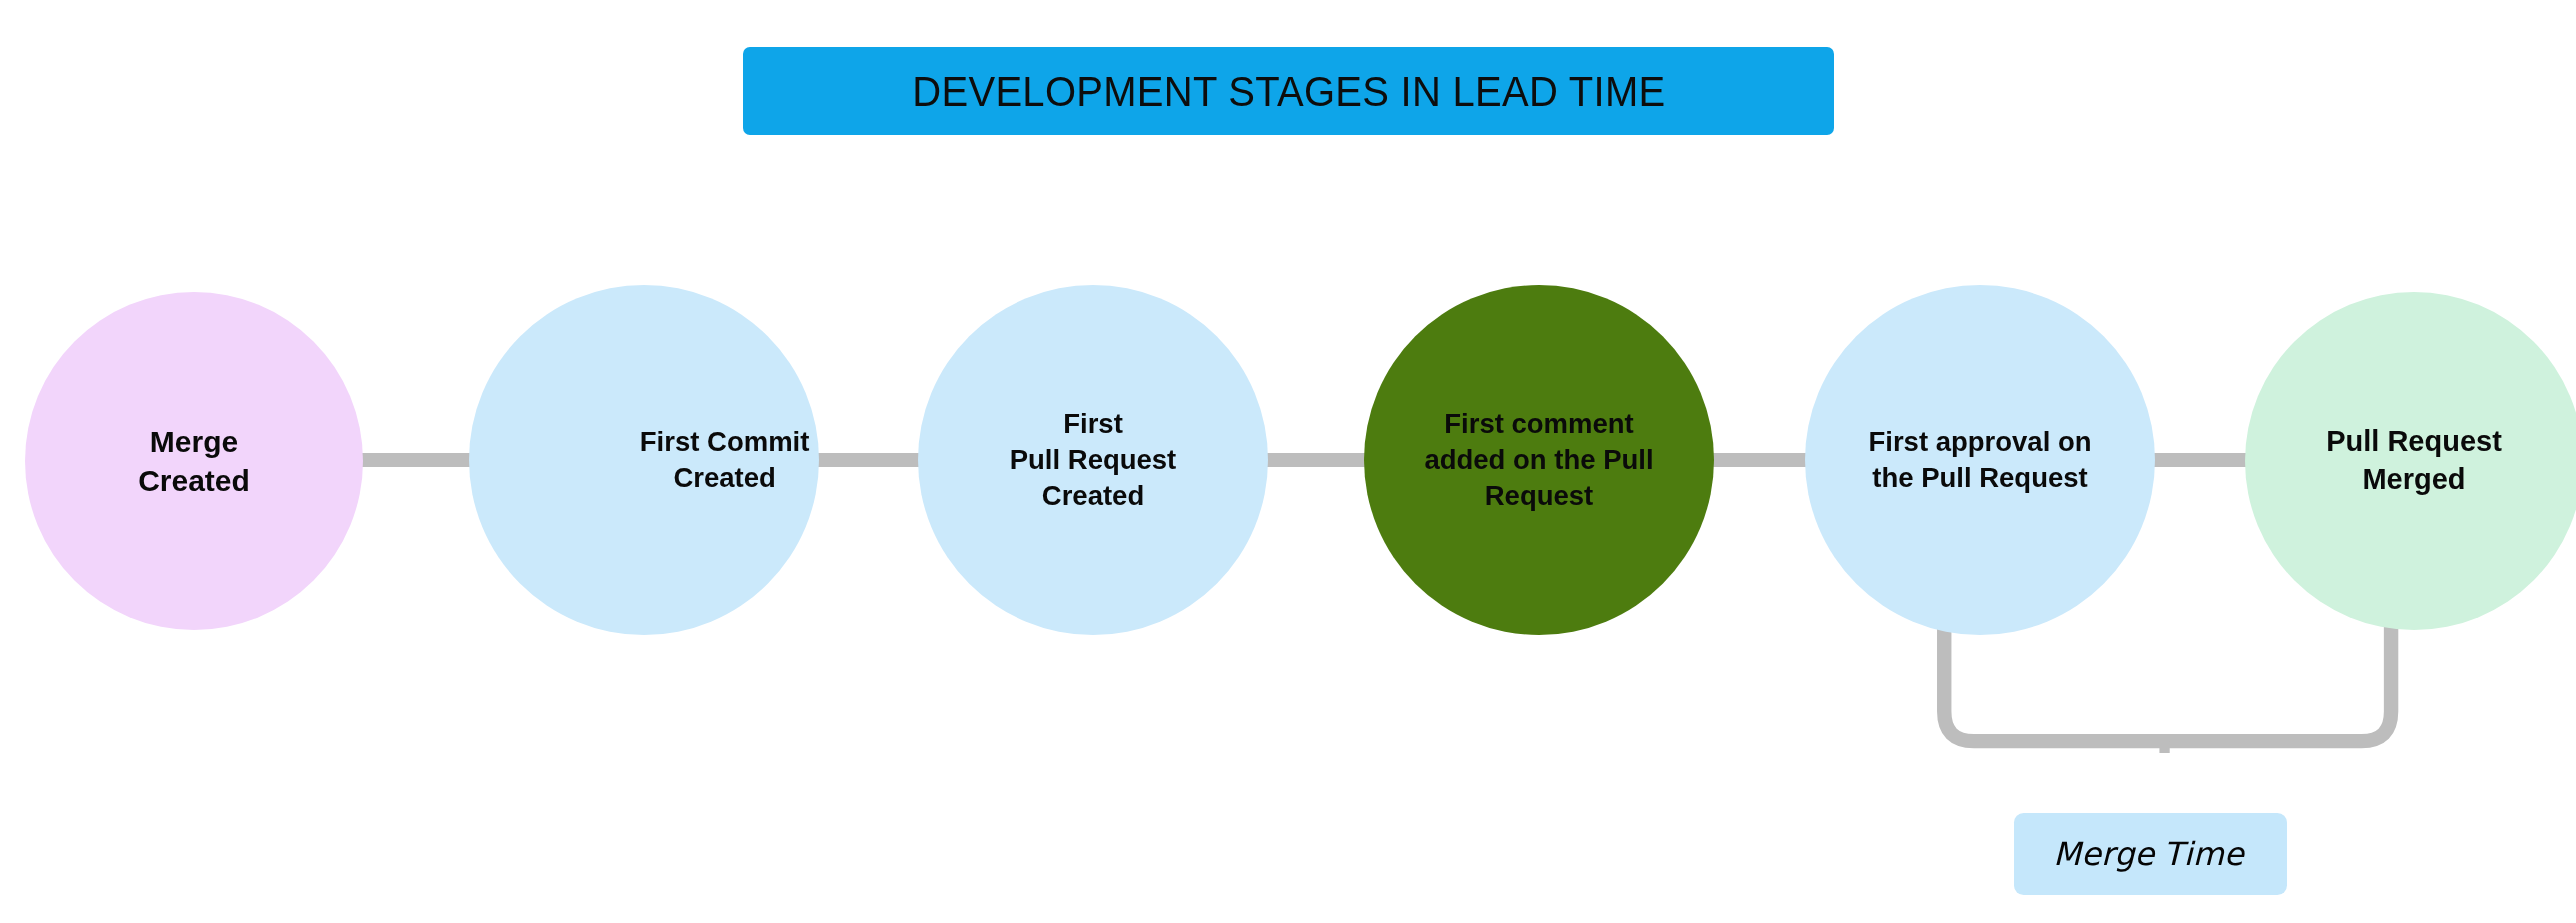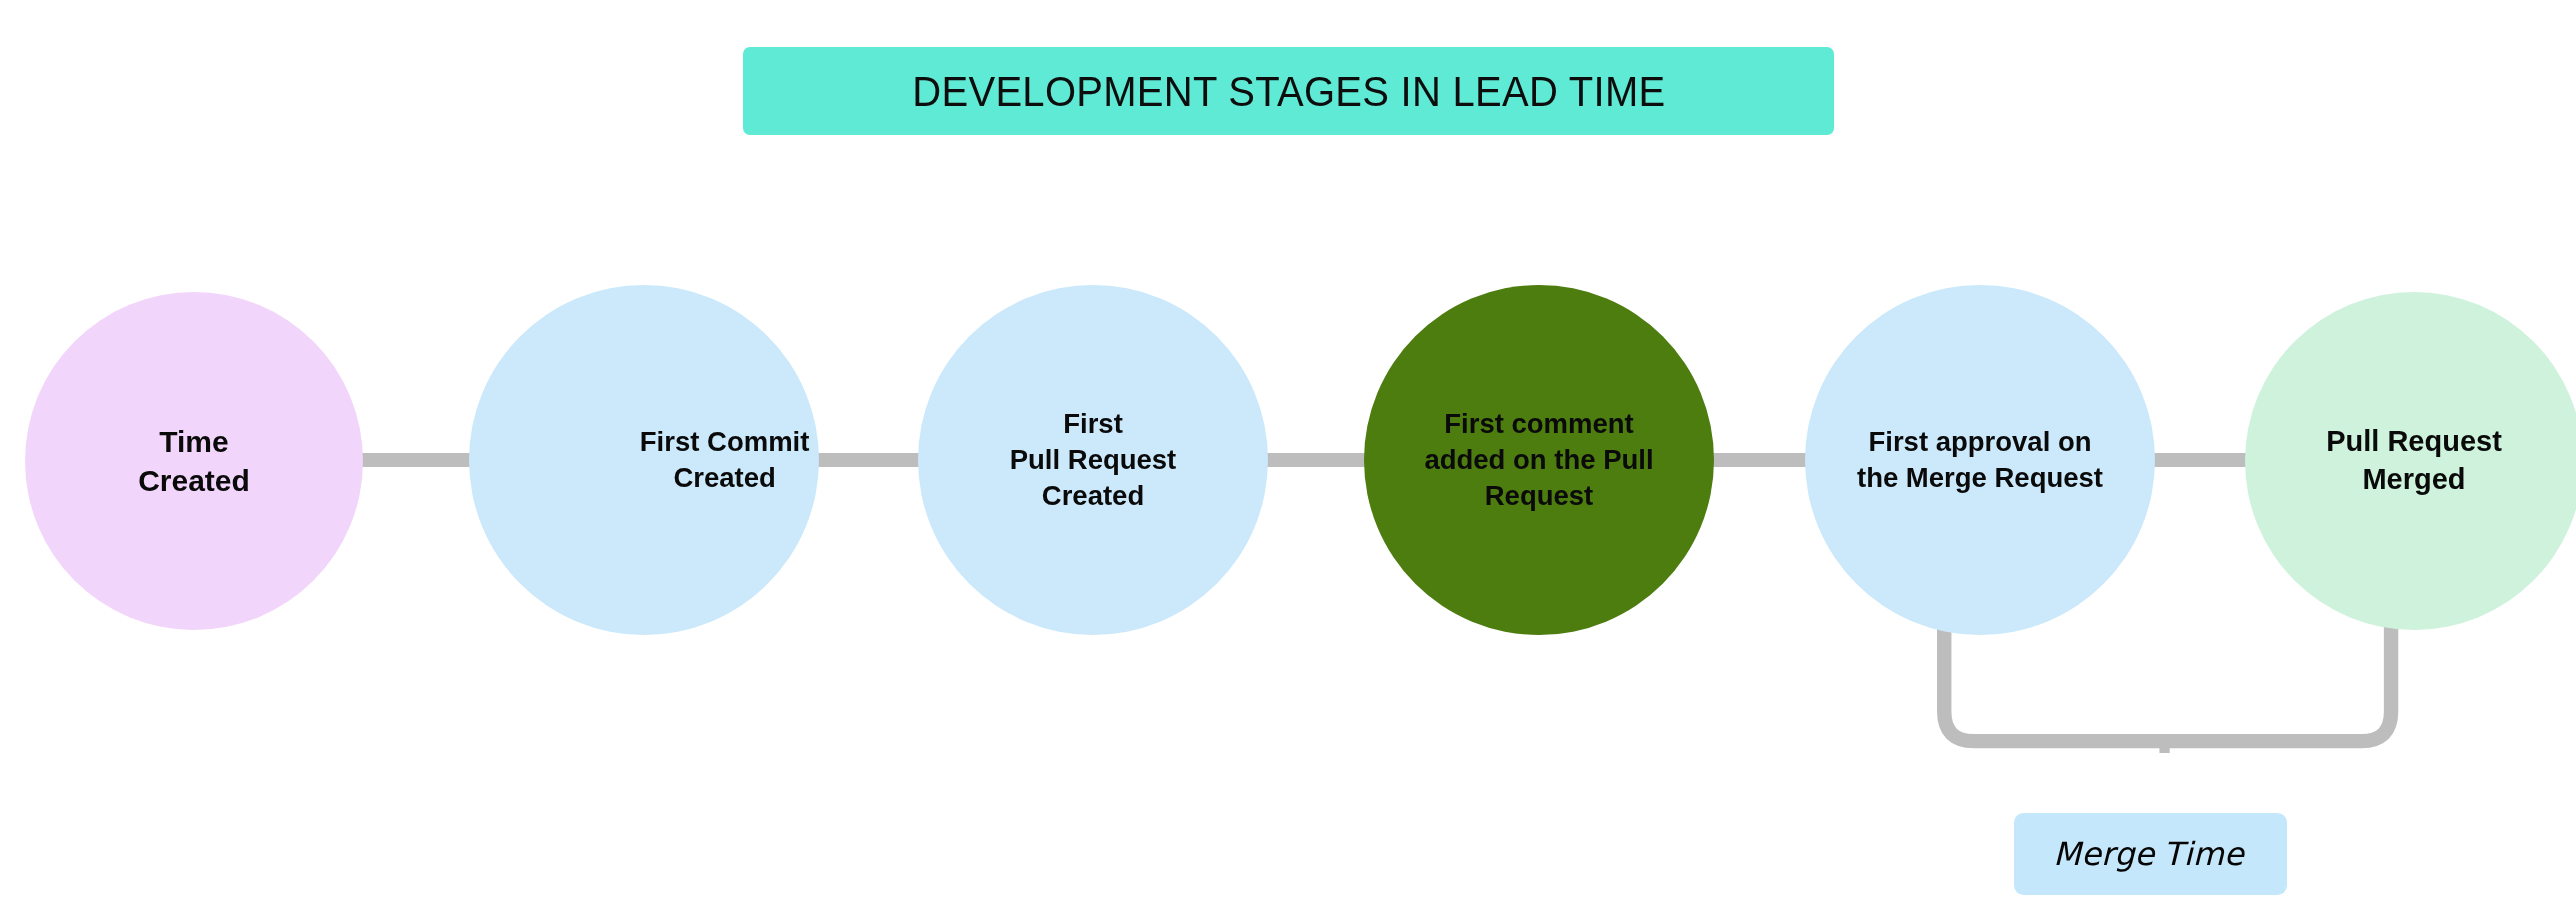--- a/index.html
+++ b/index.html
@@ -18,21 +18,21 @@
     overflow: hidden;
   }
 
   
   #title-banner {
     position: absolute;
     left: 743px;
     top: 47px;
     width: 1091px;
     height: 88px;
-    background: #5eead4;
+    background: #0ea5e9;
     border-radius: 6.9px;
     display: flex;
     align-items: center;
     justify-content: center;
     box-sizing: border-box;
   }
   #title-text {
     font-family: "Liberation Sans Narrow", "Liberation Sans", sans-serif;
     font-size: 43px;
     font-weight: 400;
@@ -121,21 +121,21 @@
   <div class="stage-link" style="left:2135px; top:453px; width:121px;"></div>
 
   <div id="merge-bracket">
     <svg viewBox="0 0 676 215" xmlns="http://www.w3.org/2000/svg" aria-hidden="true">
       <path d="M 12 10 L 12 155 Q 12 198 55 198 L 620 198 Q 663 198 663 155 L 663 10" fill="none" stroke="#bdbdbd" stroke-width="21" stroke-linecap="butt"></path>
       <path d="M 333 198 L 333 313" fill="none" stroke="#bdbdbd" stroke-width="15" stroke-linecap="butt"></path>
     </svg>
   </div>
 
   <div class="stage-node" style="left:25px; top:292px; width:338px; height:338px; background:#f2d5fb;">
-    <span class="stage-label" style="font-size:30px;">Time
+    <span class="stage-label" style="font-size:30px;">Merge
 Created</span>
   </div>
 
   <div class="stage-node" style="left:469px; top:285px; width:350px; height:350px; background:#cbe9fb;justify-content:flex-end;">
     <span class="stage-label" style="font-size:27.5px;">First Commit
 Created</span>
   </div>
 
   <div class="stage-node" style="left:918px; top:285px; width:350px; height:350px; background:#cbe9fb;justify-content:center;">
     <span class="stage-label" style="font-size:27.5px;">First
@@ -144,21 +144,21 @@
   </div>
 
   <div class="stage-node" style="left:1364px; top:285px; width:350px; height:350px; background:#4d7c0f;justify-content:center;">
     <span class="stage-label" style="font-size:27.5px;">First comment
 added on the Pull
 Request</span>
   </div>
 
   <div class="stage-node" style="left:1805px; top:285px; width:350px; height:350px; background:#cbe9fb;">
     <span class="stage-label" style="font-size:27.5px;">First approval on
-the Merge Request</span>
+the Pull Request</span>
   </div>
 
   <div class="stage-node" style="left:2245px; top:292px; width:338px; height:338px; background:#cff2dd;">
     <span class="stage-label" style="font-size:29px;">Pull Request
 Merged</span>
   </div>
 
   <div id="merge-time-box">
     <span id="merge-time-label">Merge Time</span>
   </div>

